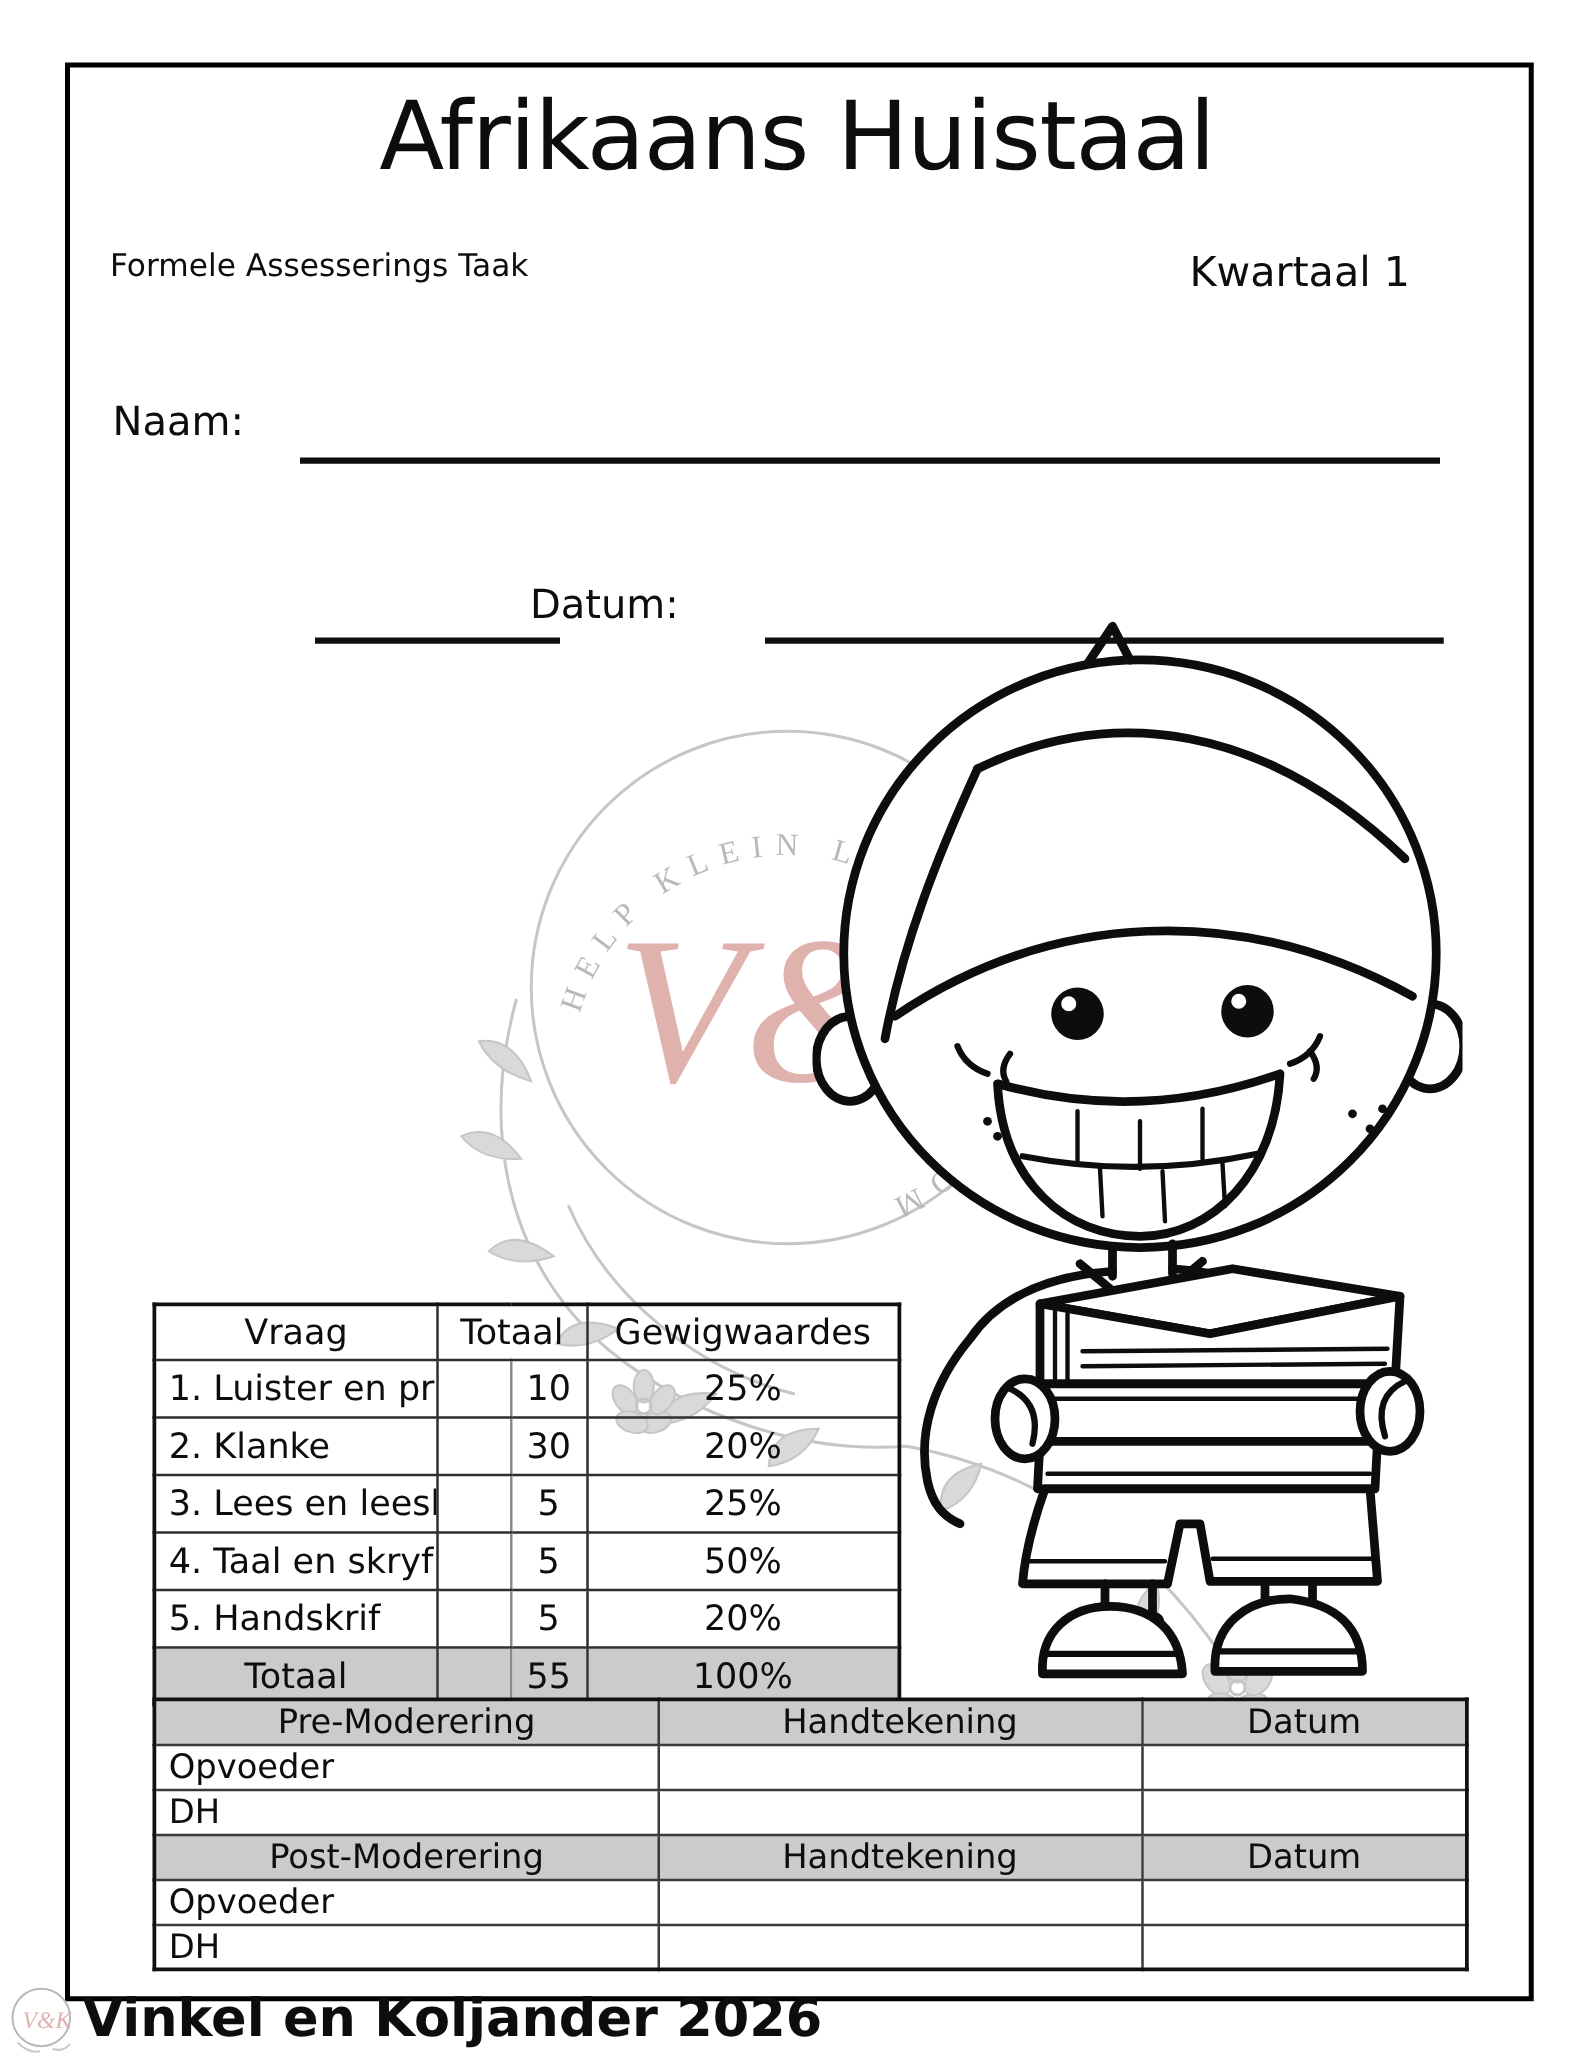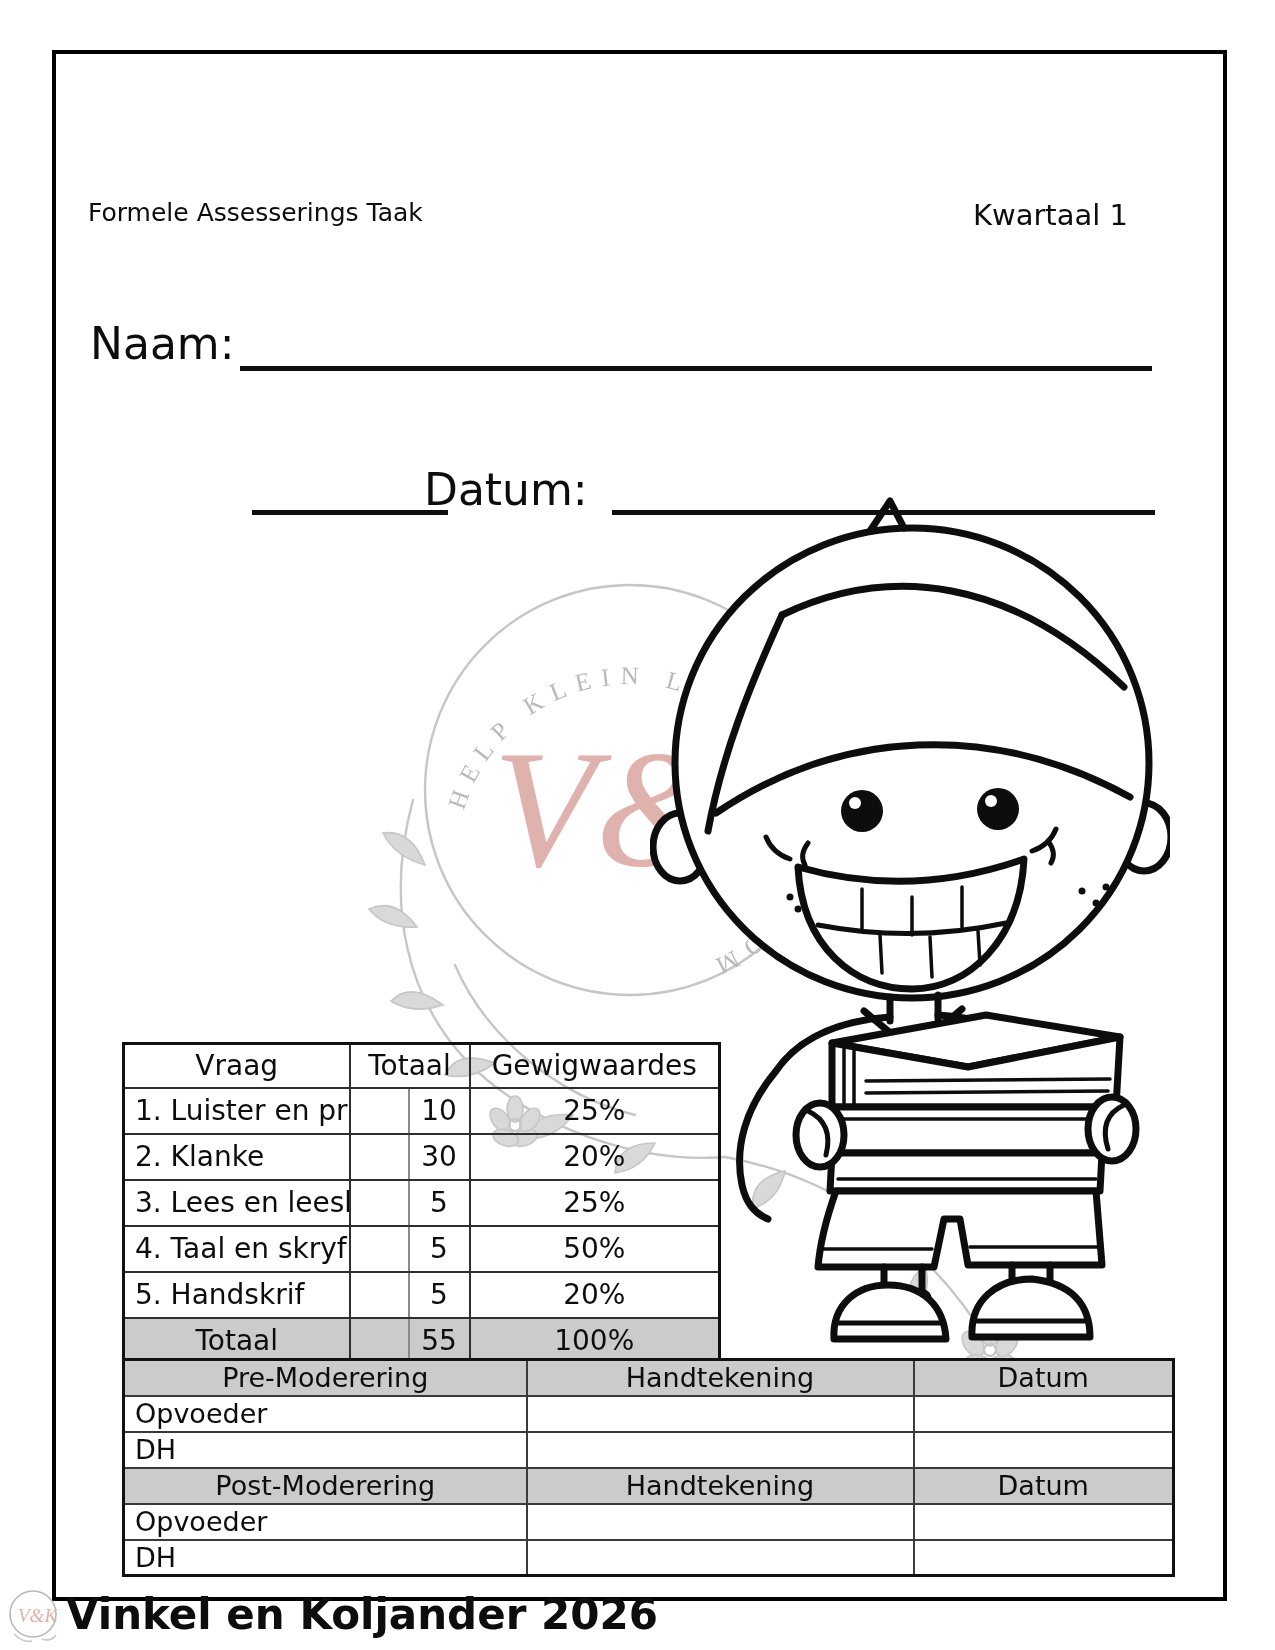--- a/index.html
+++ b/index.html
@@ -3,22 +3,22 @@
 <meta charset="utf-8">
 <style>
   html,body{margin:0;padding:0;background:#ffffff;}
   .page{
     position:relative;width:1275px;height:1650px;background:#ffffff;
     font-family:"DejaVu Sans","Liberation Sans",sans-serif;color:#0d0d0d;overflow:hidden;
   }
   .frame{position:absolute;left:52px;top:50px;width:1167px;height:1543px;border:4px solid #000;}
   .title{position:absolute;left:0;right:0;top:64px;text-align:center;font-size:76px;letter-spacing:-1px;}
   .sub-left{position:absolute;left:88px;top:198px;font-size:25px;}
-  .sub-right{position:absolute;right:147px;top:198px;font-size:29px;}
-  .lbl{position:absolute;font-size:44px;}
+  .sub-right{position:absolute;right:147px;top:198px;font-size:33px;}
+  .lbl{position:absolute;font-size:32px;}
   .lbl-naam{left:90px;top:318px;}
   .lbl-graad{left:84px;top:464px;}
   .lbl-datum{left:424px;top:464px;}
   .wline{position:absolute;height:5px;background:#0f0f0f;}
   .line-naam{left:240px;top:366px;width:912px;}
   .line-graad{left:252px;top:510px;width:196px;}
   .line-datum{left:612px;top:510px;width:543px;}
 
   svg text{font-family:"Liberation Serif","DejaVu Serif",serif;}
   .wm-arc{fill:#b9b9b9;font-size:25px;letter-spacing:10px;}
@@ -101,20 +101,21 @@
         <ellipse class="wm-fill" cx="0" cy="-18" rx="9" ry="14"></ellipse>
         <ellipse class="wm-fill" cx="17" cy="-6" rx="9" ry="14" transform="rotate(72)"></ellipse>
         <ellipse class="wm-fill" cx="10" cy="15" rx="9" ry="14" transform="rotate(144)"></ellipse>
         <ellipse class="wm-fill" cx="-10" cy="15" rx="9" ry="14" transform="rotate(216)"></ellipse>
         <ellipse class="wm-fill" cx="-17" cy="-6" rx="9" ry="14" transform="rotate(288)"></ellipse>
         <circle class="wm-stroke" r="6"></circle>
       </g>
     </g>
   </svg>
 
+  <div class="title">Afrikaans Huistaal</div>
   <div class="sub-left">Formele Assesserings Taak</div>
   <div class="sub-right">Kwartaal 1</div>
 
   <div class="lbl lbl-naam">Naam:</div>
   <div class="wline line-naam"></div>
   <div class="wline line-graad"></div>
   <div class="lbl lbl-datum">Datum:</div>
   <div class="wline line-datum"></div>
 
   <svg class="boy-svg" width="520" height="850" viewBox="0 0 520 850">

